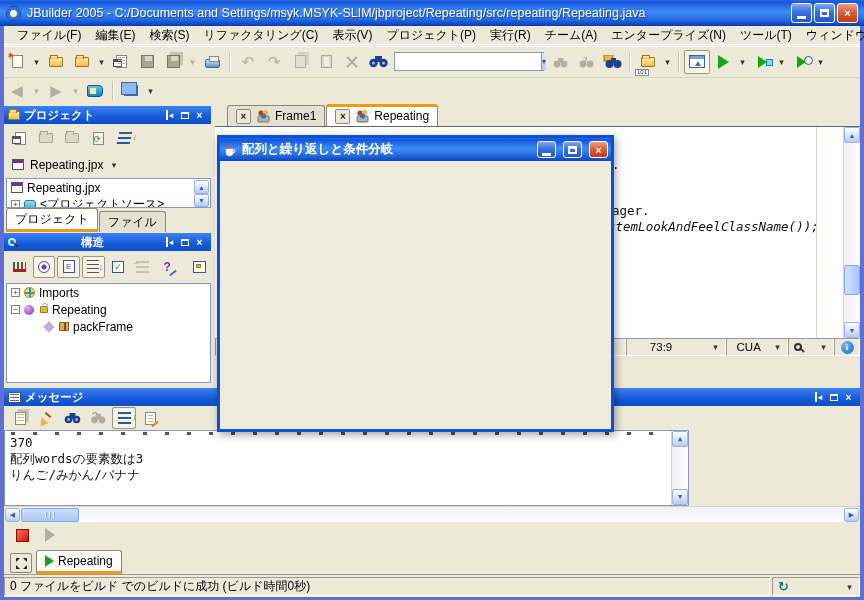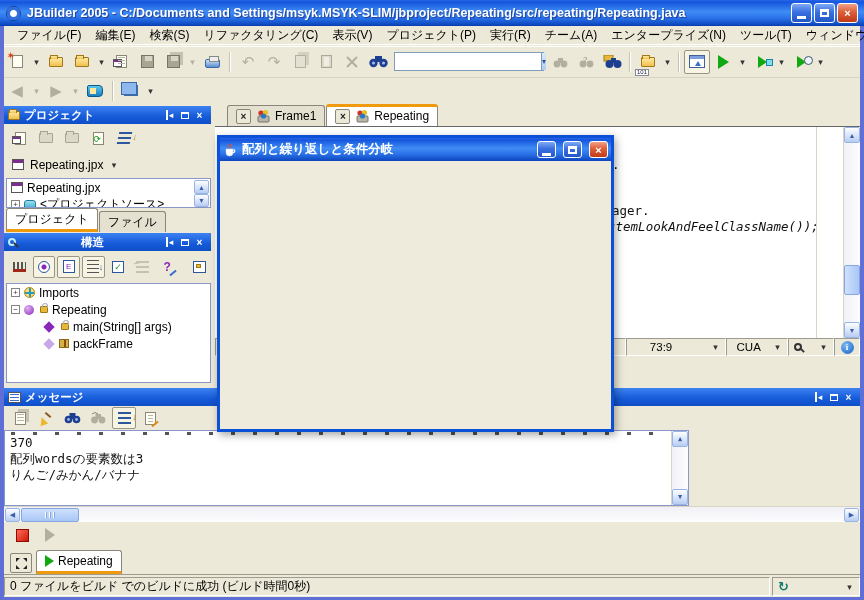--- a/index.html
+++ b/index.html
@@ -6,21 +6,21 @@
   html,body { width:864px; height:600px; overflow:hidden; }
   body { font-family:"Liberation Sans","DejaVu Sans",sans-serif; font-size:12px; }
 
   #window { position:relative; width:864px; height:600px; background:#ece9d8;
     border-left:4px solid #5f6fd6; border-right:4px solid #5f6fd6; border-bottom:4px solid #5f6fd6; }
 
   
   .titlebar { position:absolute; left:-4px; top:0; width:864px; height:26px;
     background:linear-gradient(180deg,#2a67e8 0%,#1455dd 8%,#3f8cf5 45%,#2a71e8 70%,#0c46be 96%,#0a3aa8 100%);
     display:flex; align-items:center; padding:0 6px; color:#fff; }
-  .titlebar .apptitle { font-weight:bold; font-size:12.5px; text-shadow:1px 1px 1px #1a3d99; flex:1;
+  .titlebar .apptitle { font-weight:normal; font-size:12.5px; text-shadow:1px 1px 1px #1a3d99; flex:1;
     white-space:nowrap; overflow:hidden; margin-left:6px; }
   .jb-logo { width:15px; height:15px; border-radius:50%;
     background:radial-gradient(circle at 50% 50%, #fff 0 3px, #2f6fe0 4px 6px, #bcd4ff 7px); border:1px solid #0c3fa0; }
   .winbtn { width:21px; height:20px; margin-left:2px; border:1px solid #fff; border-radius:3px;
     display:flex; align-items:center; justify-content:center; color:#fff; font-weight:bold; font-size:11px;
     background:linear-gradient(180deg,#7da9f5,#3a6fe0 45%,#2257c8); }
   .winbtn.close { background:linear-gradient(180deg,#f0a088,#dd5f38 45%,#c03a18); }
   .winbtn .minbar { width:9px; height:3px; background:#fff; margin-top:9px; }
   .winbtn .maxbox { width:9px; height:8px; border:2px solid #fff; border-top-width:3px; }
 
@@ -486,27 +486,20 @@
     </div>
     <div class="trow">
       <span class="exp">−</span>
       <span class="ball"></span>
       <span class="lock"></span>
       <span>Repeating</span>
     </div>
     <div class="trow">
       <span class="indent"></span>
         <span class="indent"></span>
-      <span class="dm c2"></span>
-      <span class="lock"></span>
-      <span>main(String[] args)</span>
-    </div>
-    <div class="trow">
-      <span class="indent"></span>
-        <span class="indent"></span>
       <span class="dm c3"></span>
       <span class="gift"></span>
       <span>packFrame</span>
     </div>
   </div>
 
   <div class="tabstrip">
     <span class="tab">
       <span class="closebox">×</span>
       <svg width="16" height="14" viewBox="0 0 16 14">

